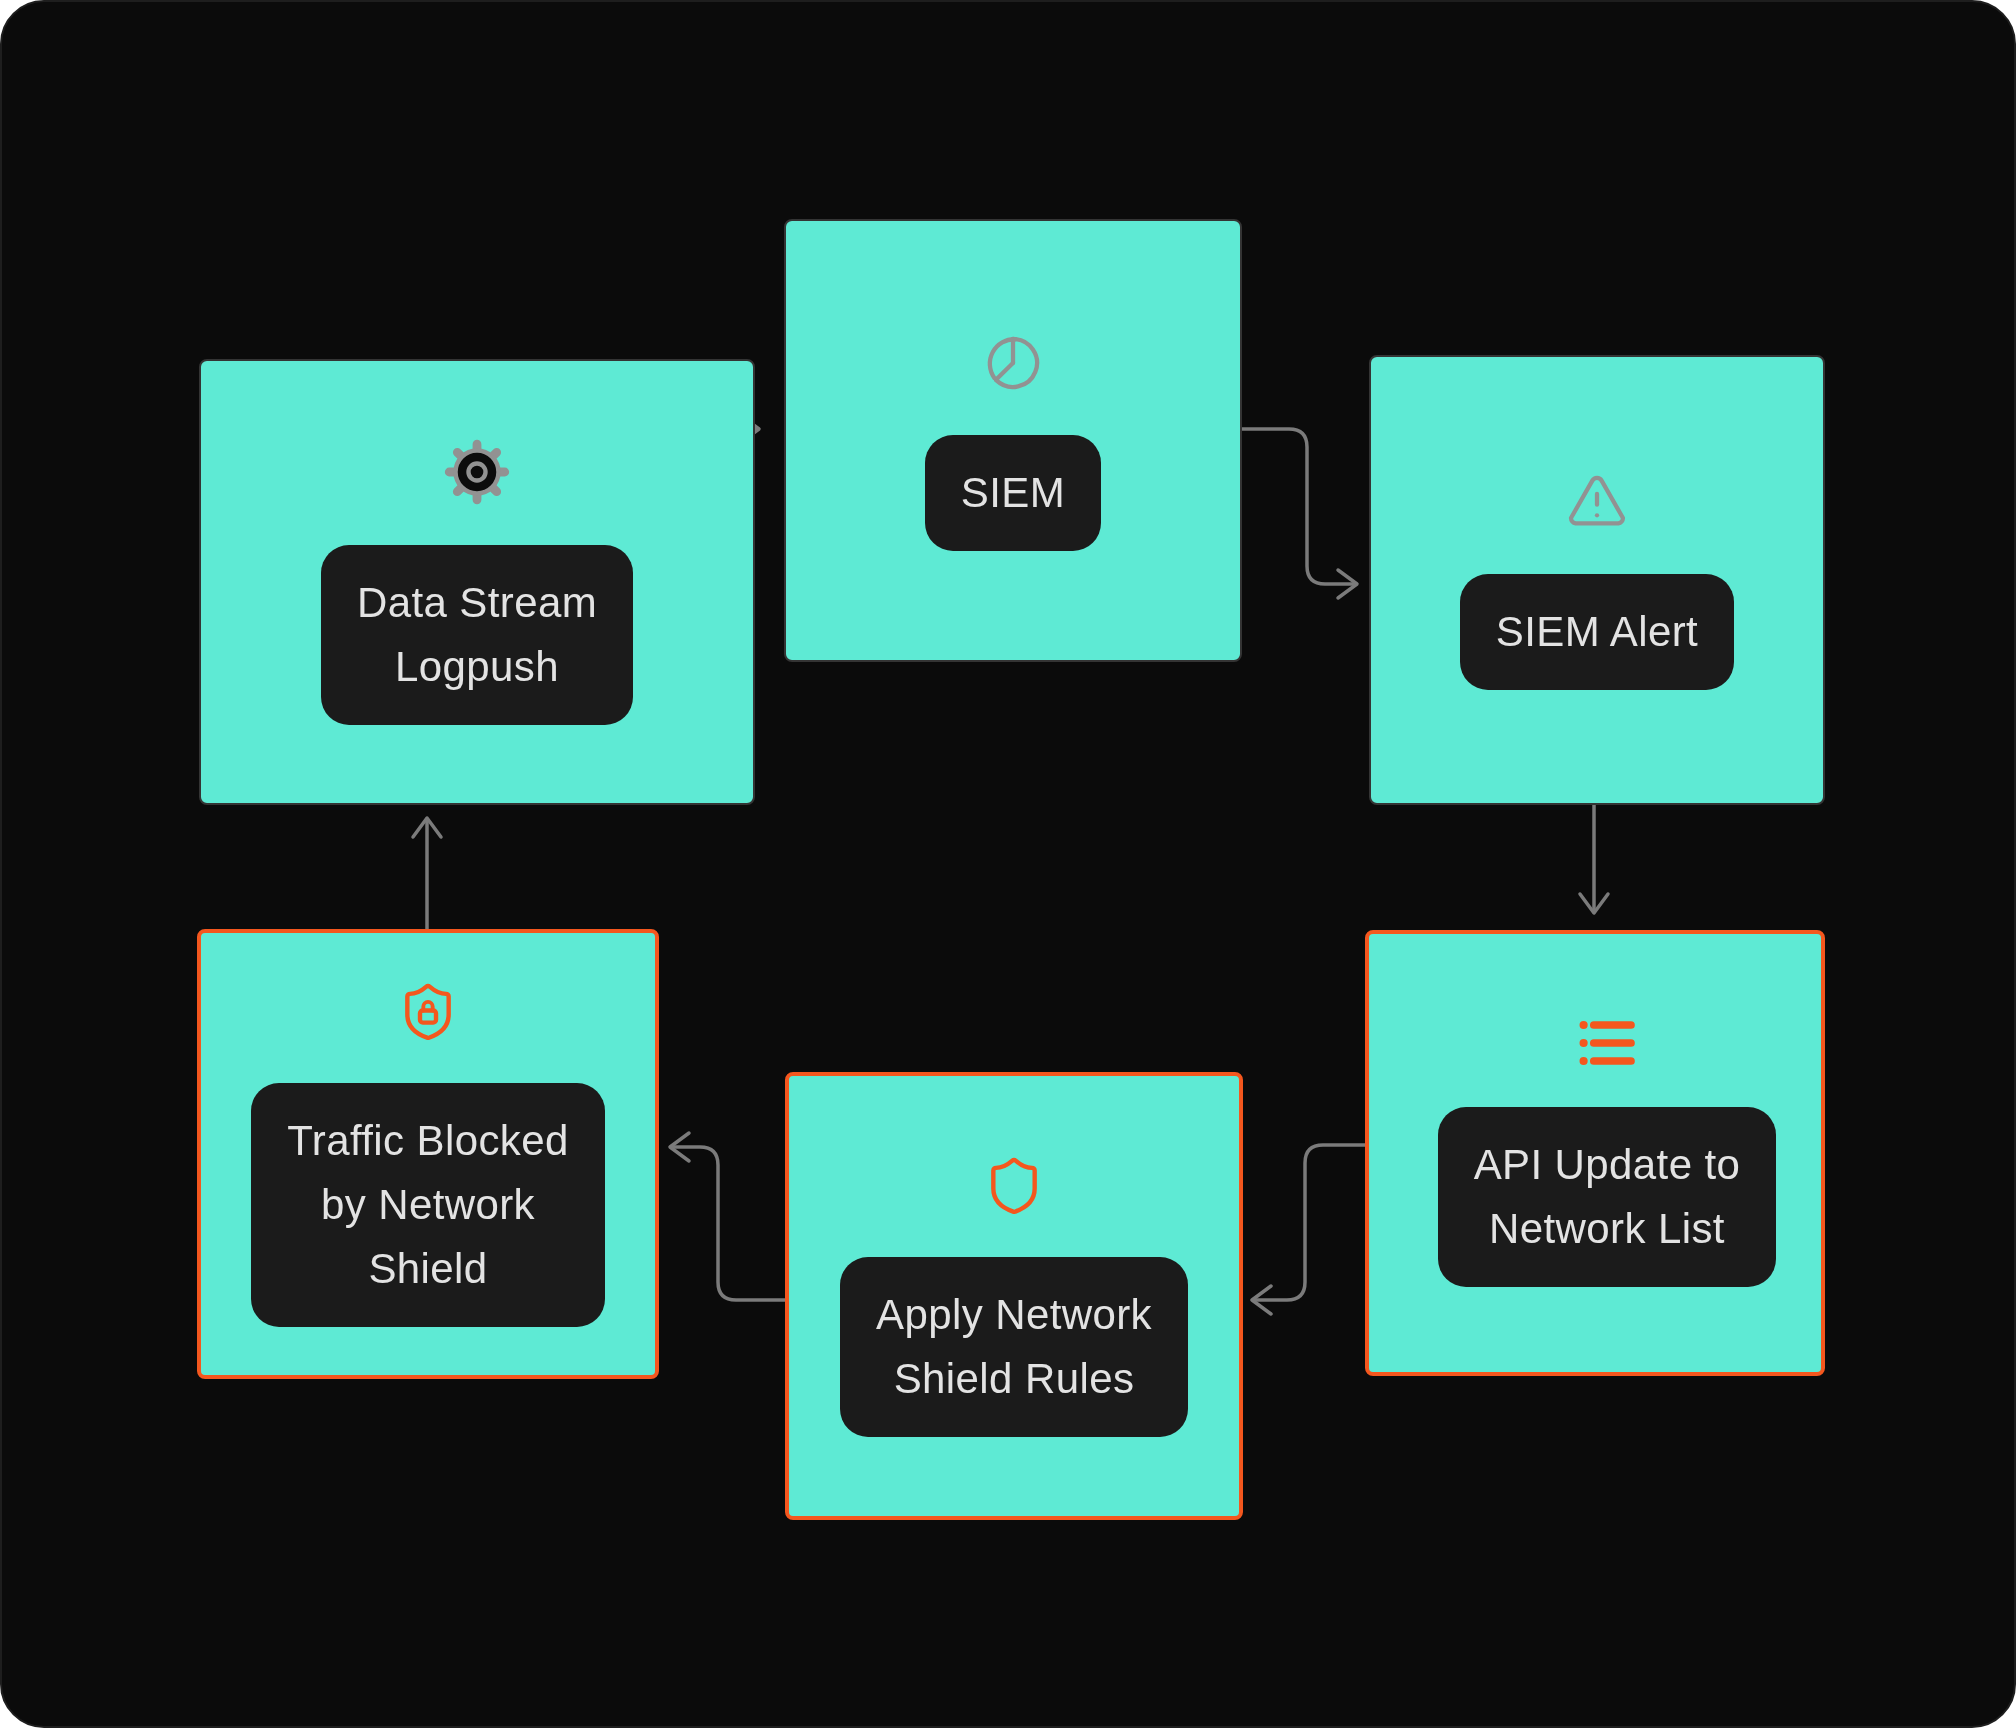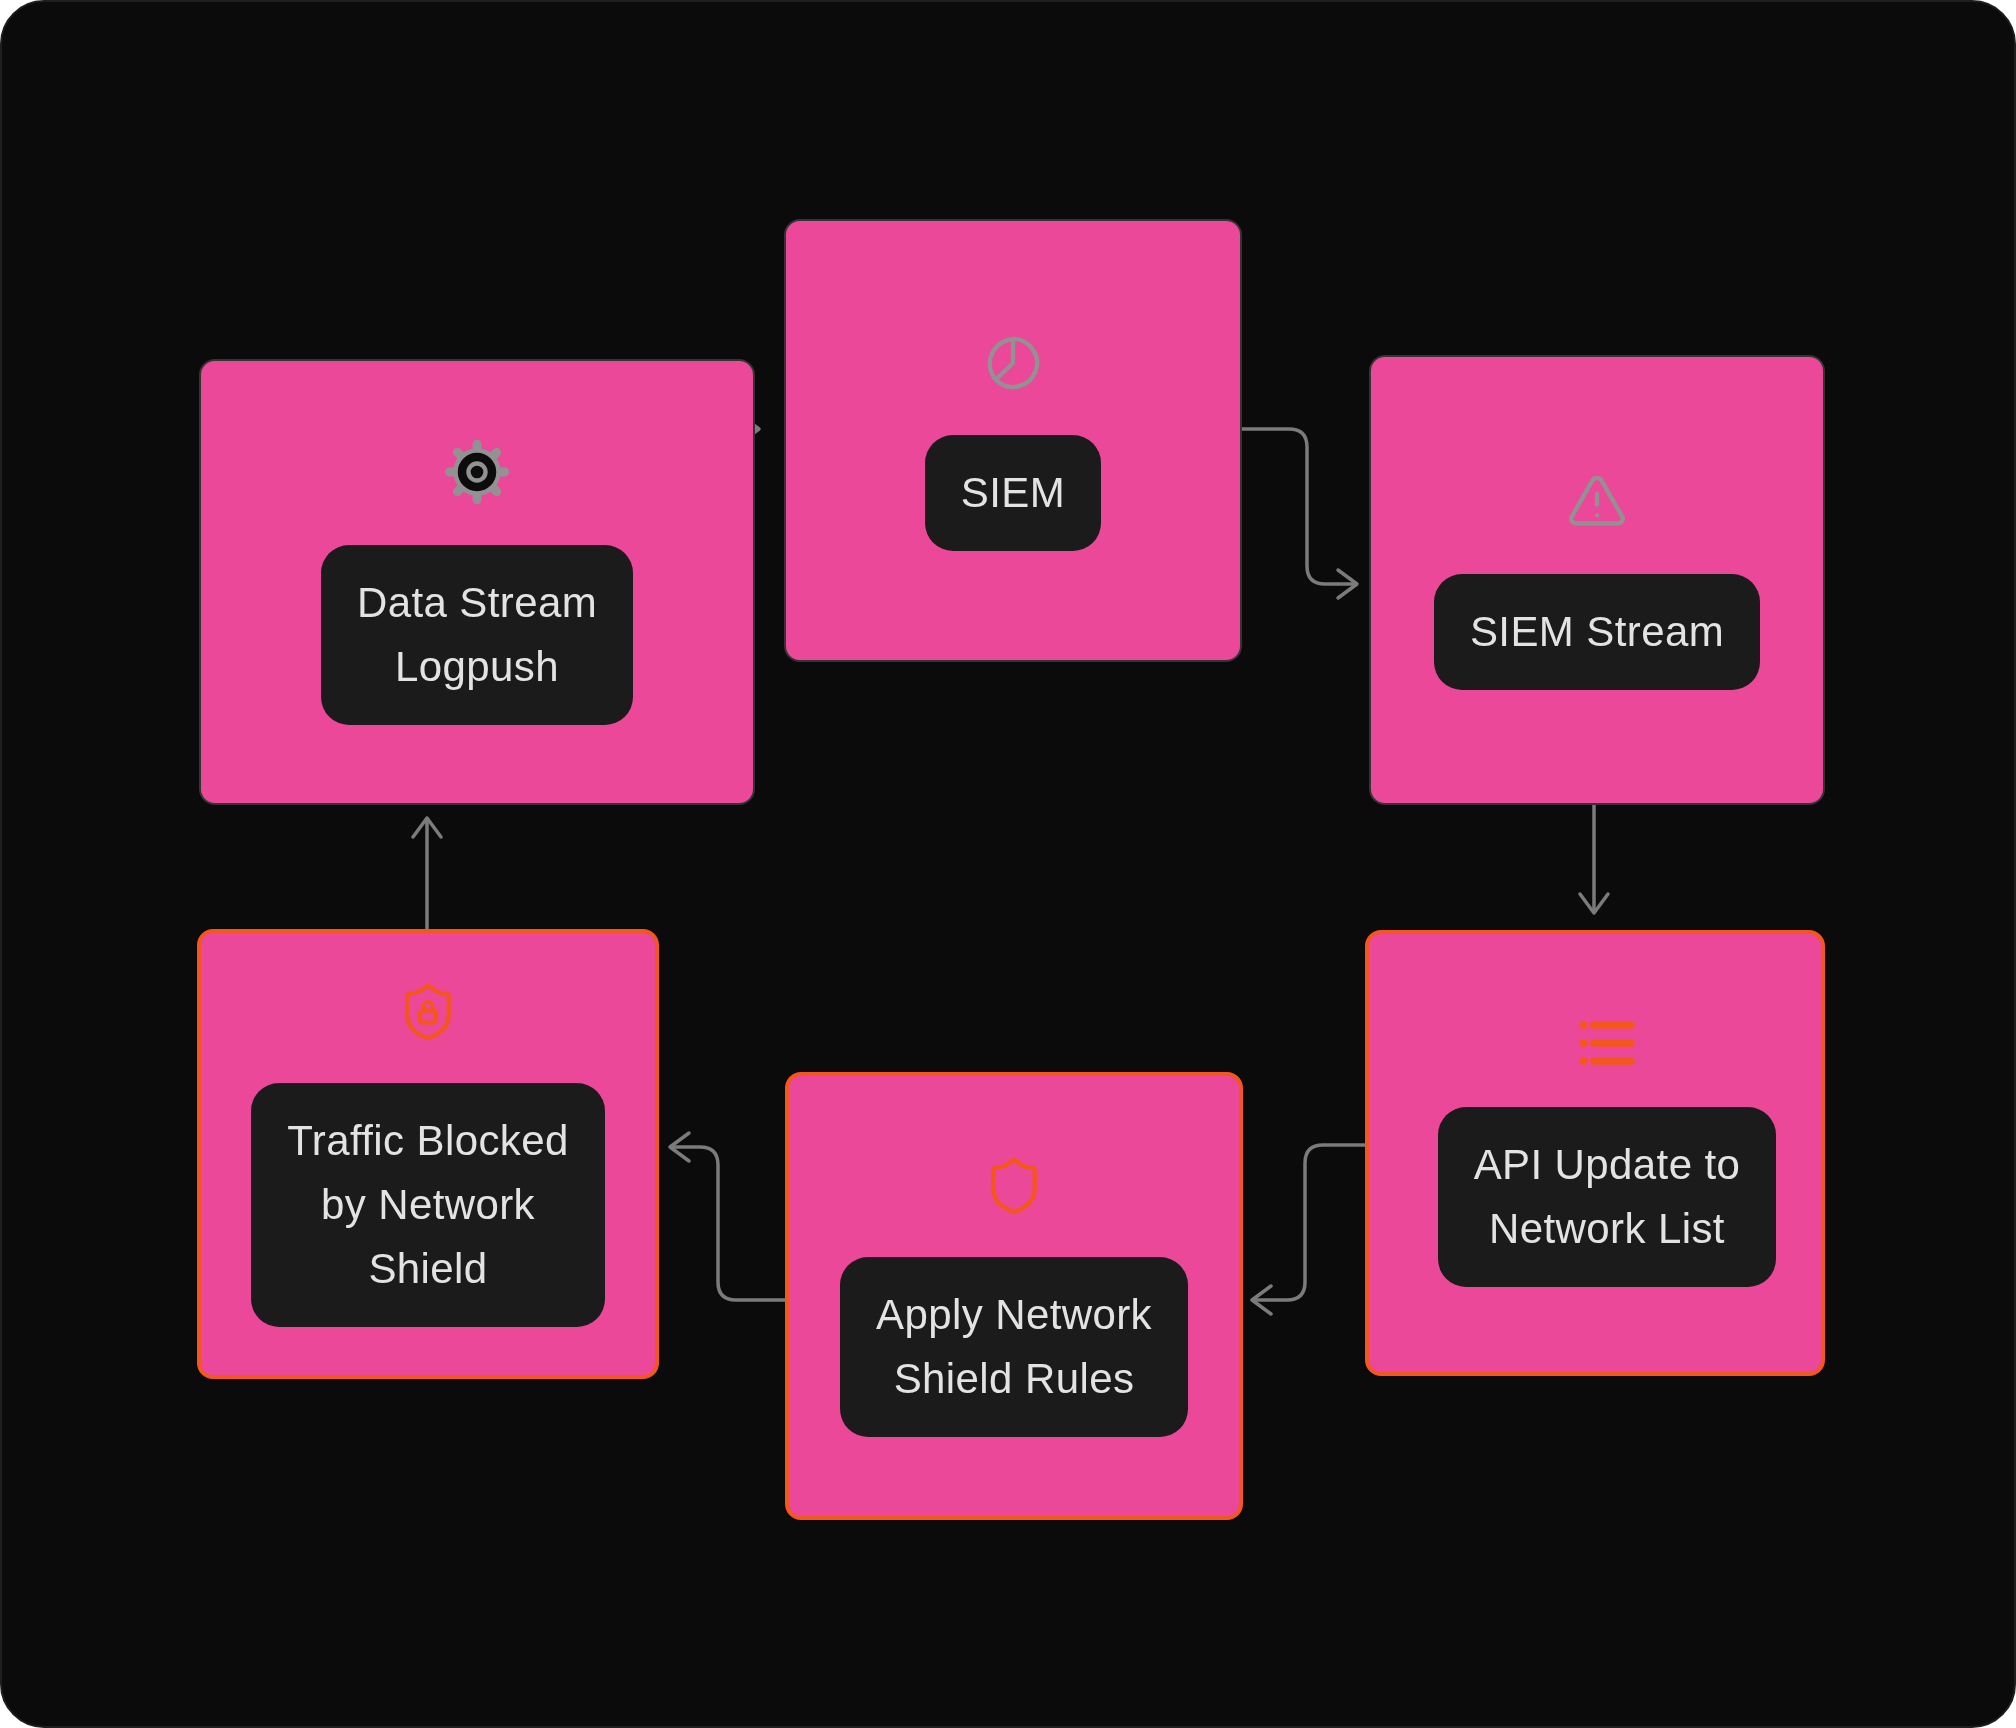--- a/index.html
+++ b/index.html
@@ -14,22 +14,22 @@
     border:2px solid #1E1E1E;
     border-radius:44px;
     box-sizing:border-box;
     overflow:hidden;
   }
   .node{
     position:absolute;
     display:flex;flex-direction:column;
     align-items:center;justify-content:center;
     gap:40px;
-    border-radius:16px;
-    background:#ec4899;
+    border-radius:8px;
+    background:#5eead4;
     box-sizing:border-box;
   }
   .node.gray{border:2px solid #343434;}
   .node.orange{border:4px solid #F4571E;}
   .icon{display:flex;align-items:center;justify-content:center;}
   .icon.gray-ic{color:#929292;}
   .icon.orange-ic{color:#F4571E;}
   .pill{
     background:#1B1B1B;
     border-radius:28px;
@@ -112,21 +112,21 @@
     </div>
 
     <div class="node gray" style="left:1367px;top:353px;width:456px;height:450px;">
       <div class="icon gray-ic">
         <svg width="64" height="64" viewBox="0 0 24 24" fill="none" stroke="currentColor" stroke-width="1.6" stroke-linecap="round" stroke-linejoin="round">
           <path d="m21.73 18-8-14a2 2 0 0 0-3.48 0l-8 14A2 2 0 0 0 4 20h16a2 2 0 0 0 1.73-2Z"></path>
           <path d="M12 9v4"></path>
           <path d="M12 17h.01"></path>
         </svg>
       </div>
-      <div class="pill">SIEM Stream</div>
+      <div class="pill">SIEM Alert</div>
     </div>
 
     <div class="node orange" style="left:1363px;top:928px;width:460px;height:446px;padding-left:24px;">
       <div class="icon orange-ic">
         <svg width="58" height="48" viewBox="0 0 48 40" fill="none" stroke="currentColor" stroke-linecap="round">
           <circle cx="4.5" cy="5" r="3.4" fill="currentColor" stroke="none"></circle>
           <circle cx="4.5" cy="20" r="3.4" fill="currentColor" stroke="none"></circle>
           <circle cx="4.5" cy="35" r="3.4" fill="currentColor" stroke="none"></circle>
           <path d="M13 5H44M13 20H44M13 35H44" stroke-width="6.4"></path>
         </svg>

